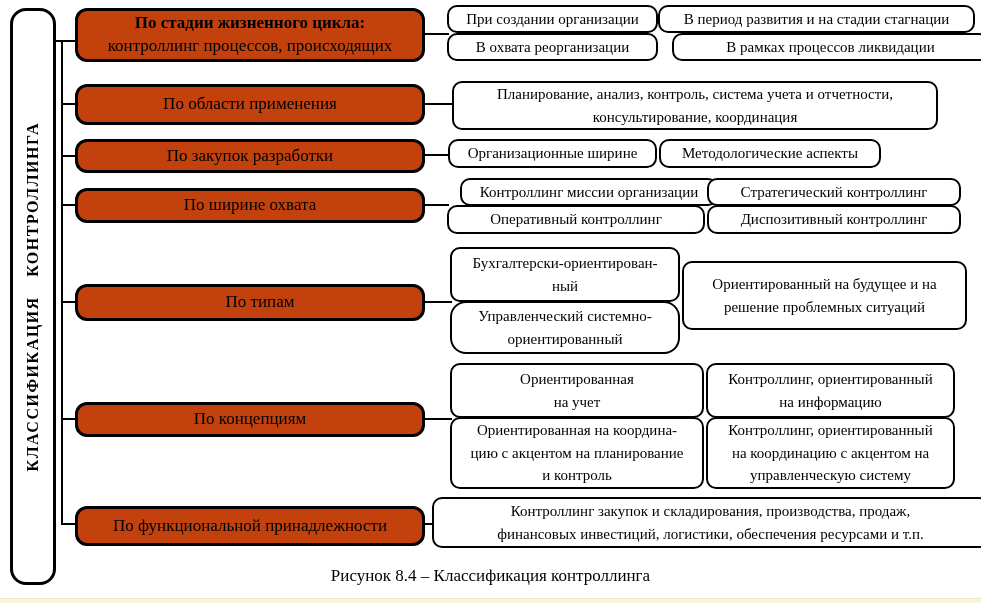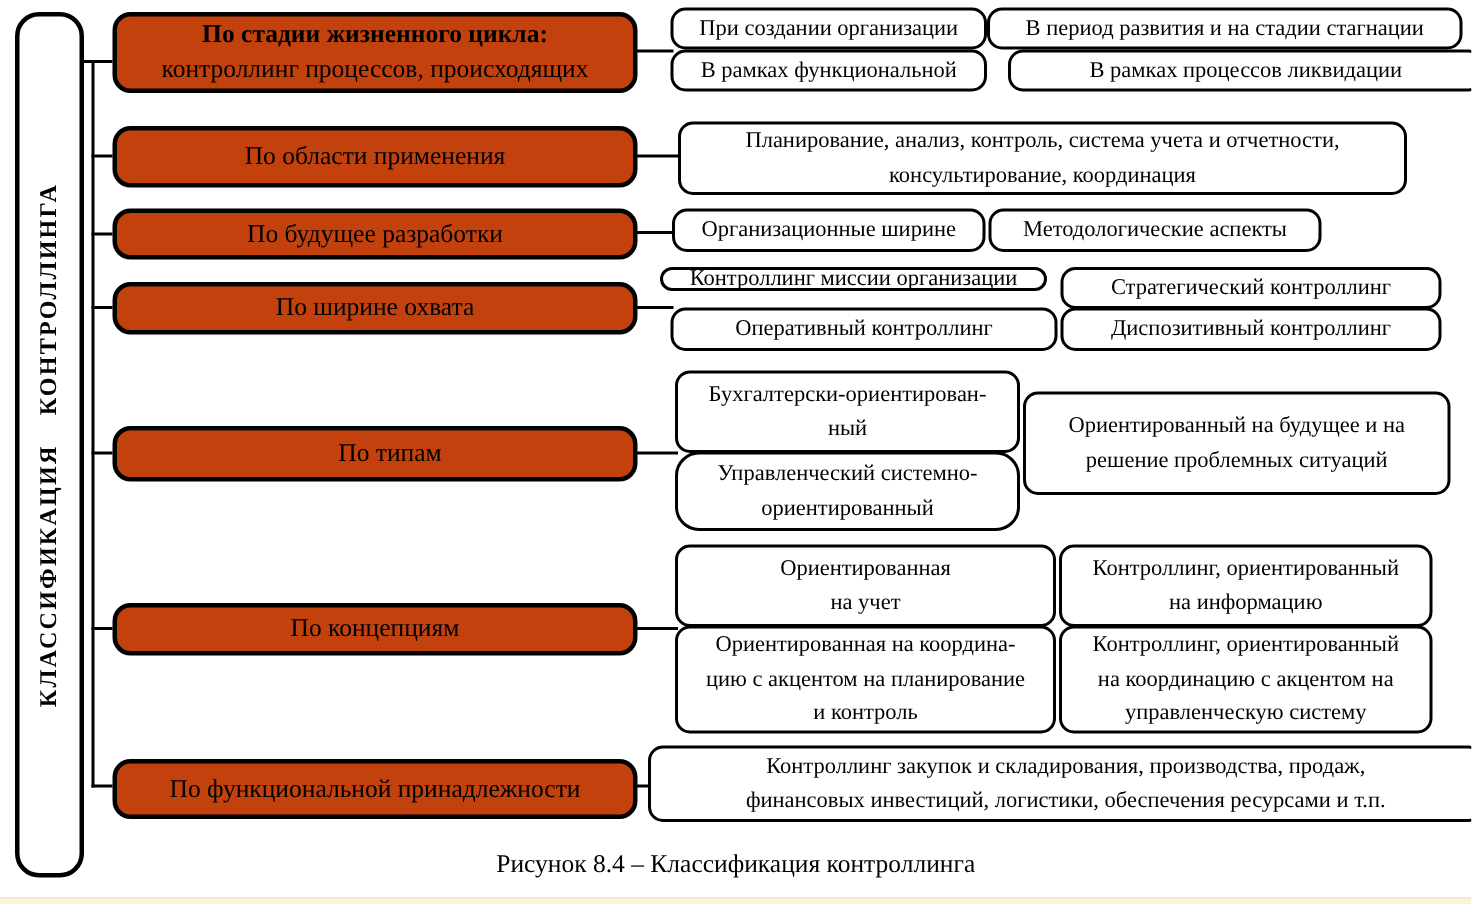--- a/index.html
+++ b/index.html
@@ -115,47 +115,47 @@
   <div class="hline" style="left:423px; top:523px; width:26px;"></div>
 
   <div class="cat" style="top:8px; height:54px;">
     <span class="bold">По стадии жизненного цикла:</span>
     <span>контроллинг процессов, происходящих</span>
   </div>
   <div class="cat bold" style="top:84px; height:41px;">
     <span>По области применения</span>
   </div>
   <div class="cat bold" style="top:139px; height:34px;">
-    <span>По будущее разработки</span>
+    <span>По закупок разработки</span>
   </div>
   <div class="cat bold" style="top:188px; height:35px;">
     <span>По ширине охвата</span>
   </div>
   <div class="cat bold" style="top:284px; height:37px;padding-left:20px;">
     <span>По типам</span>
   </div>
   <div class="cat bold" style="top:402px; height:35px;">
     <span>По концепциям</span>
   </div>
   <div class="cat bold" style="top:506px; height:40px;">
     <span>По функциональной принадлежности</span>
   </div>
 
   <div class="det" style="left:447px; top:5px;  width:211px; height:28px;">При создании организации</div>
   <div class="det" style="left:658px; top:5px;  width:317px; height:28px;">В период развития и на стадии стагнации</div>
-  <div class="det" style="left:447px; top:33px; width:211px; height:28px;">В рамках функциональной</div>
+  <div class="det" style="left:447px; top:33px; width:211px; height:28px;">В охвата реорганизации</div>
   <div class="det" style="left:672px; top:33px; width:317px; height:28px;">В рамках процессов ликвидации</div>
 
   <div class="det" style="left:452px; top:81px; width:486px; height:49px;">Планирование, анализ, контроль, система учета и отчетности,
 консультирование, координация</div>
 
   <div class="det" style="left:448px; top:139px; width:209px; height:29px;">Организационные ширине</div>
   <div class="det" style="left:659px; top:139px; width:222px; height:29px;">Методологические аспекты</div>
 
-  <div class="det" style="left:440px; top:178px; width:258px; height:16px;">Контроллинг миссии организации</div>
+  <div class="det" style="left:460px; top:178px; width:258px; height:28px;">Контроллинг миссии организации</div>
   <div class="det" style="left:707px; top:178px; width:254px; height:28px;">Стратегический контроллинг</div>
   <div class="det" style="left:447px; top:205px; width:258px; height:29px;">Оперативный контроллинг</div>
   <div class="det" style="left:707px; top:205px; width:254px; height:29px;">Диспозитивный контроллинг</div>
 
   <div class="det" style="left:450px; top:247px; width:230px; height:55px;">Бухгалтерски-ориентирован-
 ный</div>
   <div class="det" style="left:450px; top:301px; width:230px; height:53px;border-radius:16px;">Управленческий системно-
 ориентированный</div>
   <div class="det" style="left:682px; top:261px; width:285px; height:69px;">Ориентированный на будущее и на
 решение проблемных ситуаций</div>

